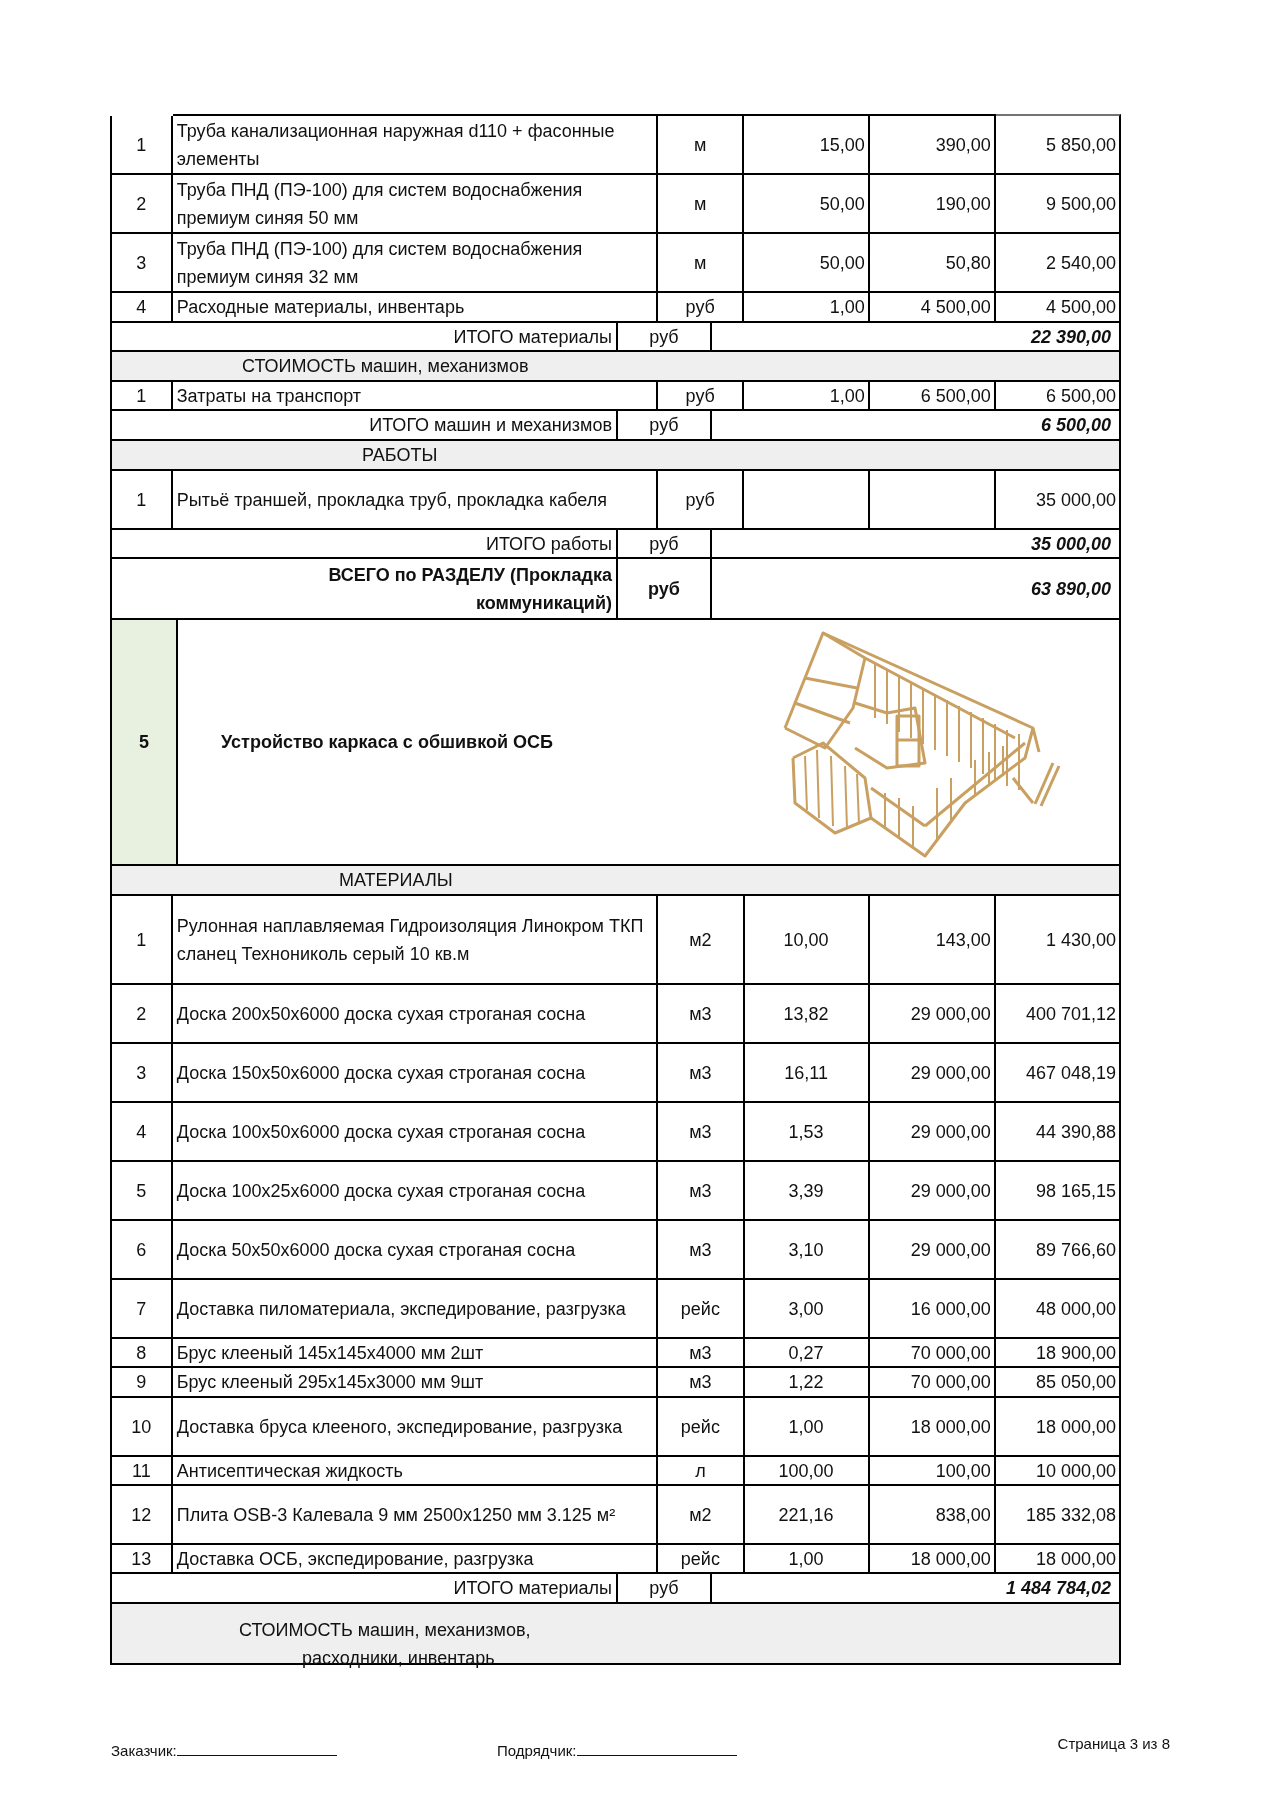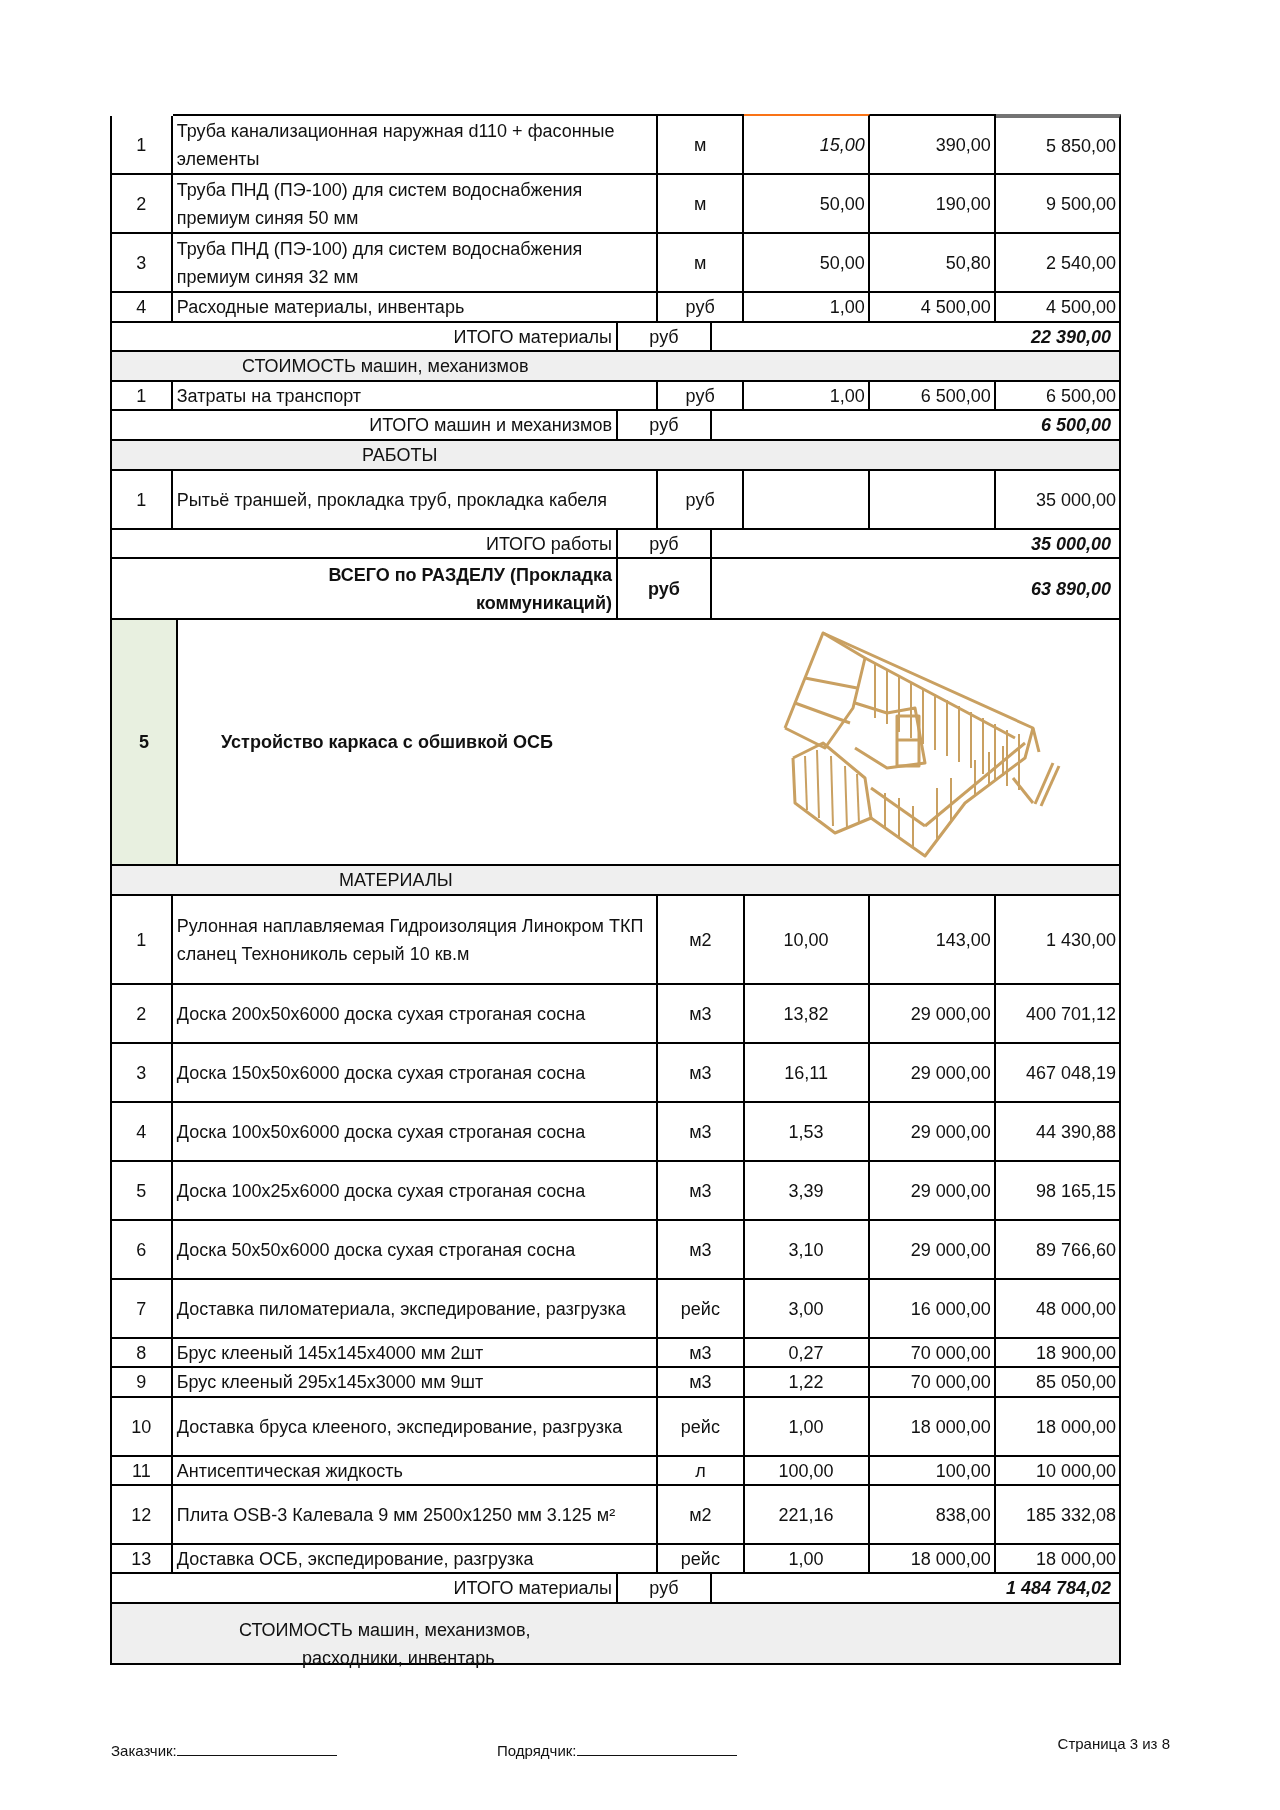--- a/index.html
+++ b/index.html
@@ -30,23 +30,23 @@
 </style>
 </head>
 <body>
 
 <div class="tbl">
 
   <div class="row first" style="height:59px; border-top:none;">
     <div class="c num">1</div>
     <div class="c name" style="border-top:2px solid #000; margin-top:-2px;">Труба канализационная наружная d110 + фасонные элементы</div>
     <div class="c unit" style="border-top:2px solid #000; margin-top:-2px;">м</div>
-    <div class="c qty" style="border-top:2px solid #f97316; margin-top:-2px;font-style:italic;">15,00</div>
+    <div class="c qty" style="border-top:2px solid #000000; margin-top:-2px;">15,00</div>
     <div class="c price" style="border-top:2px solid #000; margin-top:-2px;">390,00</div>
-    <div class="c sum" style="border-top:4px solid #737373; margin-top:-2px;">5 850,00</div>
+    <div class="c sum" style="border-top:2px solid #737373; margin-top:-2px;">5 850,00</div>
   </div>
   <div class="row" style="height:59px;">
     <div class="c num">2</div>
     <div class="c name">Труба ПНД (ПЭ-100) для систем водоснабжения премиум синяя 50 мм</div>
     <div class="c unit">м</div>
     <div class="c qty">50,00</div>
     <div class="c price">190,00</div>
     <div class="c sum">9 500,00</div>
   </div>
   <div class="row" style="height:59px;">

